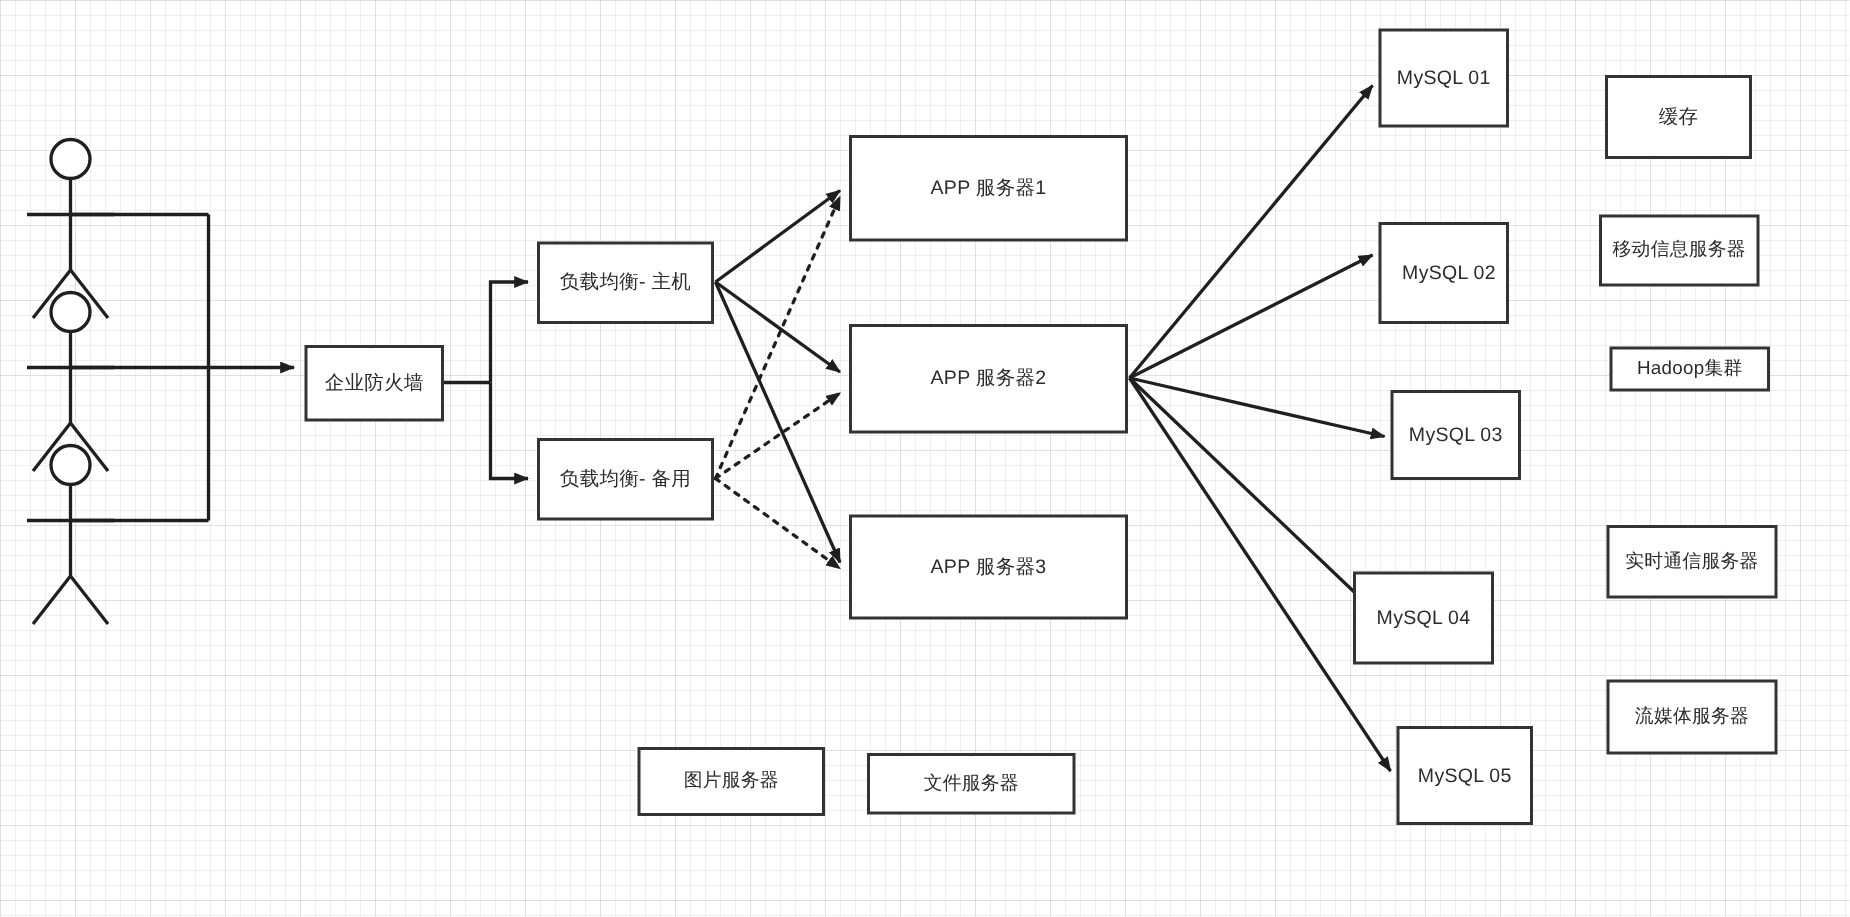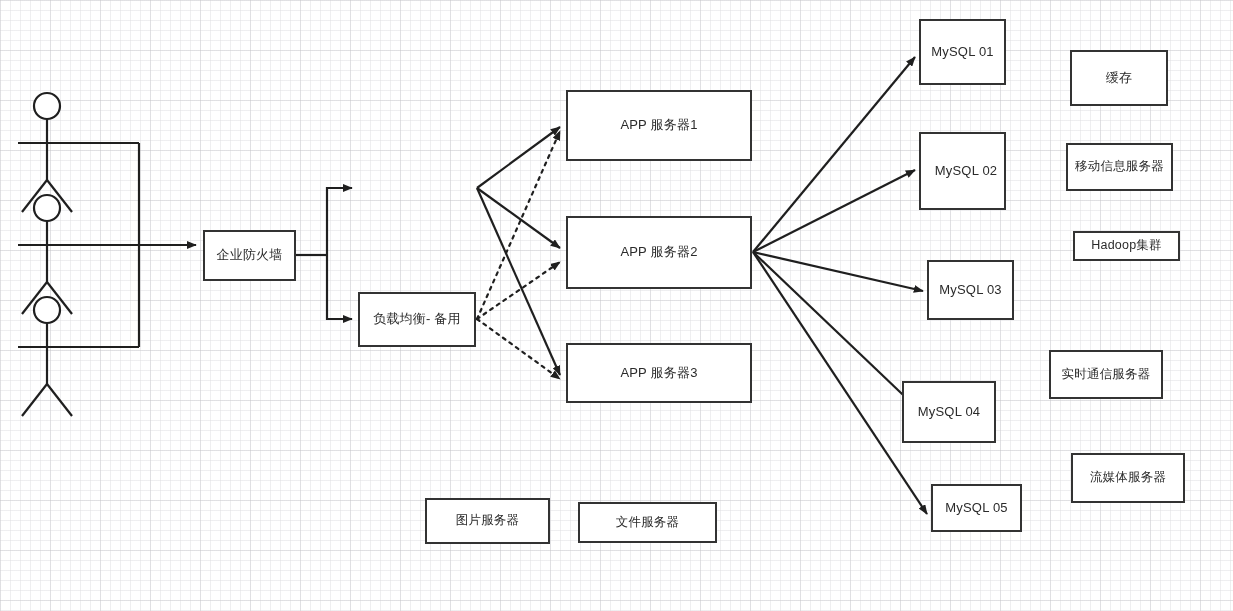--- a/index.html
+++ b/index.html
@@ -104,46 +104,47 @@
         <path d="M47,323 L47,384"></path>
         <path d="M18,347 L76,347"></path>
         <path d="M47,384 L22,416"></path>
         <path d="M47,384 L72,416"></path>
       </g>
     </g>
   </svg>
 
   <div class="node" style="left:203px;top:230px;width:93px;height:51px;">企业防火墙</div>
 
+  <div class="node" style="left:358px;top:161px;width:118px;height:55px;">负载均衡- 主机</div>
 
   <div class="node" style="left:358px;top:292px;width:118px;height:55px;">负载均衡- 备用</div>
 
   <div class="node" style="left:566px;top:90px;width:186px;height:71px;">APP 服务器1</div>
 
   <div class="node" style="left:566px;top:216px;width:186px;height:73px;">APP 服务器2</div>
 
-  <div class="node" style="left:566px;top:343px;width:186px;height:60px;">APP 服务器3</div>
+  <div class="node" style="left:566px;top:343px;width:186px;height:70px;">APP 服务器3</div>
 
   <div class="node" style="left:919px;top:19px;width:87px;height:66px;">MySQL 01</div>
 
-  <div class="node" style="left:919px;top:132px;width:87px;height:78px;padding-left:11px;">MySQL 02</div>
+  <div class="node" style="left:919px;top:148px;width:87px;height:68px;padding-left:11px;">MySQL 02</div>
 
   <div class="node" style="left:927px;top:260px;width:87px;height:60px;">MySQL 03</div>
 
   <div class="node" style="left:902px;top:381px;width:94px;height:62px;">MySQL 04</div>
 
-  <div class="node" style="left:931px;top:484px;width:91px;height:48px;">MySQL 05</div>
+  <div class="node" style="left:931px;top:484px;width:91px;height:66px;">MySQL 05</div>
 
   <div class="node" style="left:1070px;top:50px;width:98px;height:56px;">缓存</div>
 
   <div class="node small" style="left:1066px;top:143px;width:107px;height:48px;">移动信息服务器</div>
 
   <div class="node small" style="left:1073px;top:231px;width:107px;height:30px;">Hadoop集群</div>
 
-  <div class="node small" style="left:1049px;top:350px;width:114px;height:49px;">实时通信服务器</div>
+  <div class="node small" style="left:1071px;top:350px;width:114px;height:49px;">实时通信服务器</div>
 
   <div class="node small" style="left:1071px;top:453px;width:114px;height:50px;">流媒体服务器</div>
 
   <div class="node small" style="left:425px;top:498px;width:125px;height:46px;">图片服务器</div>
 
   <div class="node small" style="left:578px;top:502px;width:139px;height:41px;">文件服务器</div>
 
 
 </div>
 

